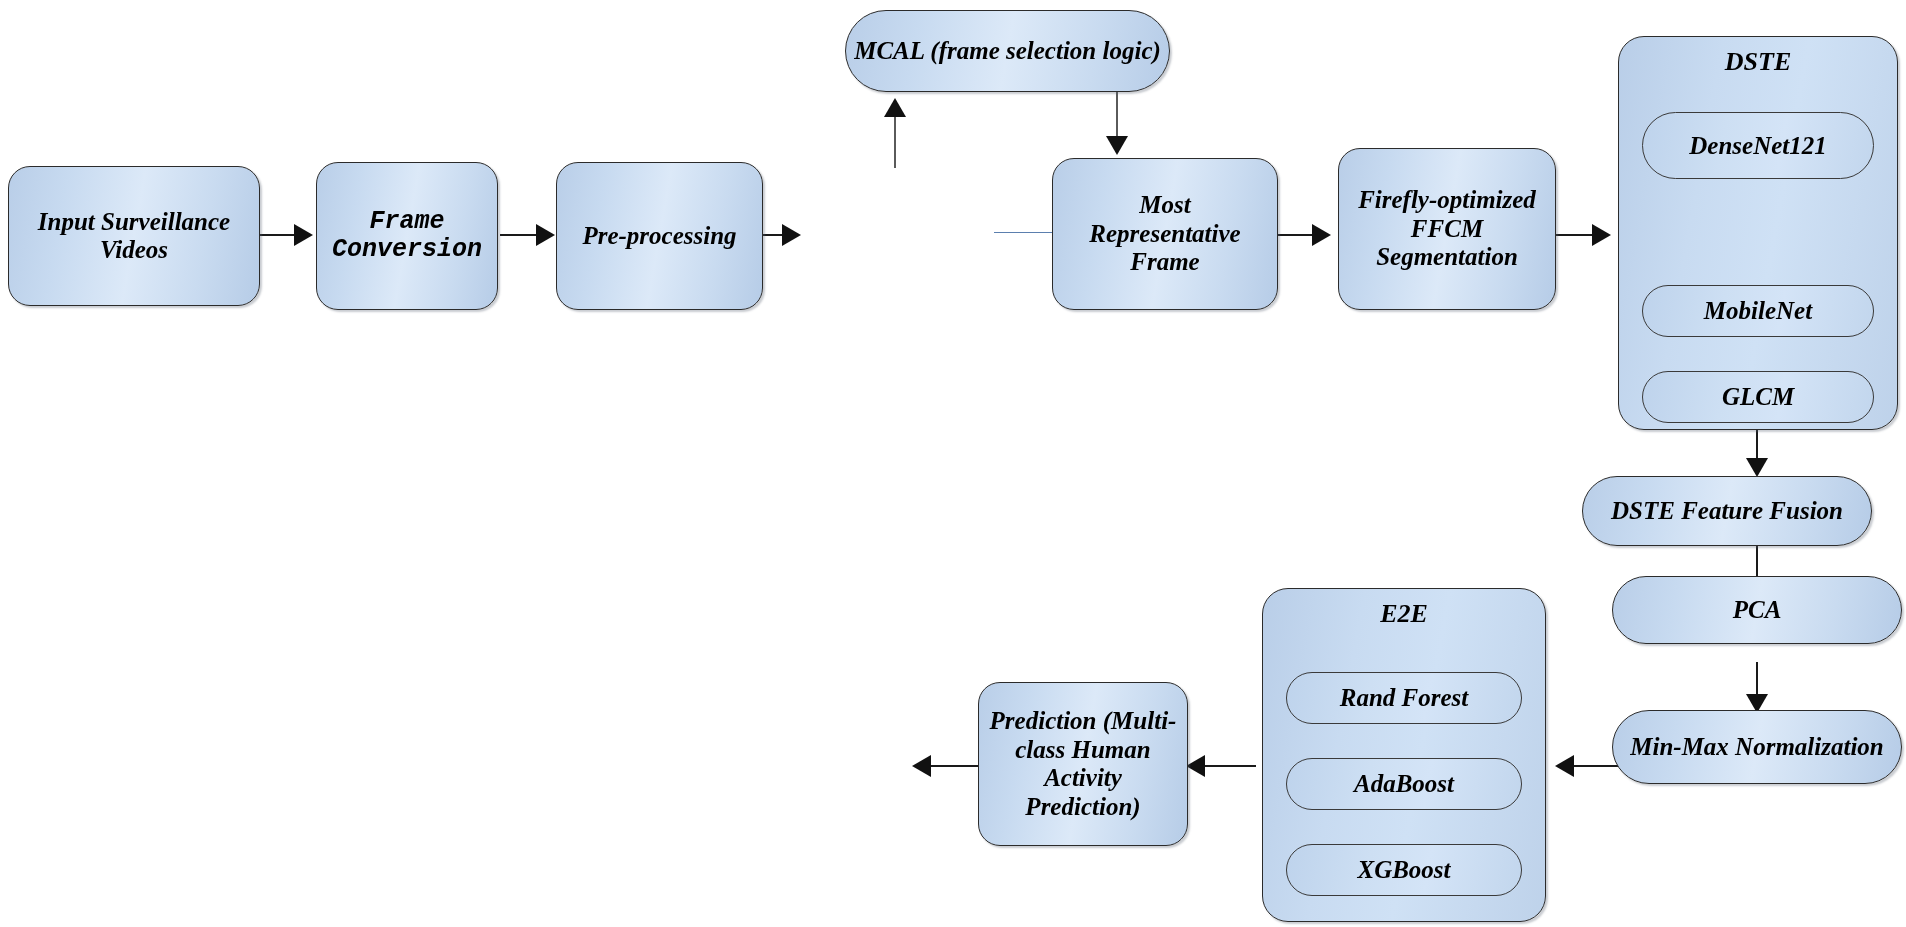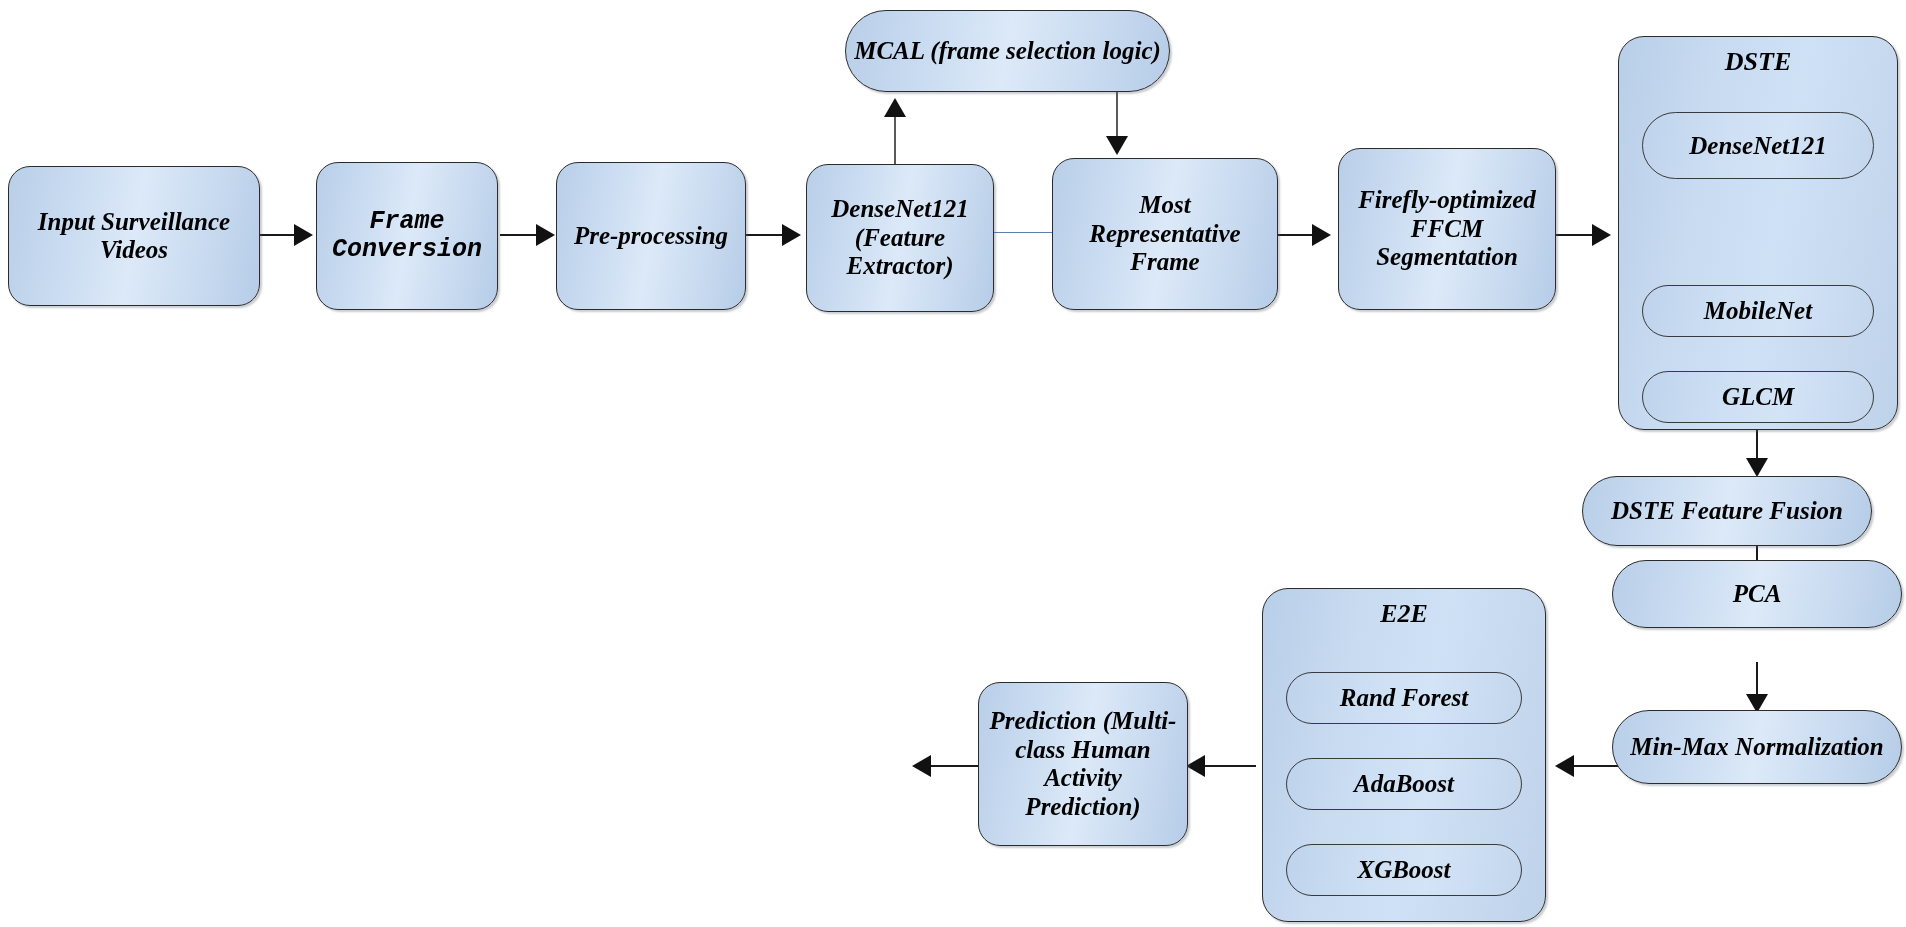--- a/index.html
+++ b/index.html
@@ -111,27 +111,24 @@
   <div class="ah left" style="left:912px;top:755px;"></div>
 
   <div class="node" style="left:8px;top:166px;width:252px;height:140px;font-size:25px;">
     <span class="txt">Input Surveillance Videos</span>
   </div>
 
   <div class="node" style="left:316px;top:162px;width:182px;height:148px;font-size:25px;font-family:Liberation Mono, monospace;">
     <span class="txt">Frame Conversion</span>
   </div>
 
-  <div class="node" style="left:556px;top:162px;width:190px;height:148px;font-size:25px;">
+  <div class="node" style="left:556px;top:162px;width:207px;height:148px;font-size:25px;">
     <span class="txt">Pre-processing</span>
   </div>
 
-  <div class="node" style="left:806px;top:164px;width:188px;height:148px;font-size:25px;">
-    <span class="txt">DenseNet121 (Feature Extractor)</span>
-  </div>
 
   <div class="node" style="left:1052px;top:158px;width:226px;height:152px;font-size:25px;">
     <span class="txt">Most Representative Frame</span>
   </div>
 
   <div class="node pill" style="left:845px;top:10px;width:325px;height:82px;font-size:25px;">
     <span class="txt">MCAL (frame selection logic)</span>
   </div>
 
   <div class="node" style="left:1338px;top:148px;width:218px;height:162px;font-size:25px;">
@@ -148,21 +145,21 @@
     <span>MobileNet</span>
   </div>
   <div class="sub" style="left:1642px;top:371px;width:232px;height:52px;font-size:25px;">
     <span>GLCM</span>
   </div>
 
   <div class="node pill" style="left:1582px;top:476px;width:290px;height:70px;font-size:25px;">
     <span class="txt">DSTE Feature Fusion</span>
   </div>
 
-  <div class="node pill" style="left:1612px;top:560px;width:290px;height:68px;font-size:25px;">
+  <div class="node pill" style="left:1612px;top:576px;width:290px;height:68px;font-size:25px;">
     <span class="txt">PCA</span>
   </div>
 
   <div class="node pill" style="left:1612px;top:710px;width:290px;height:74px;font-size:25px;">
     <span class="txt">Min-Max Normalization</span>
   </div>
 
   <div class="group" style="left:1262px;top:588px;width:284px;height:334px;">
     <div class="group-title" style="font-size:26px;">E2E</div>
   </div>

